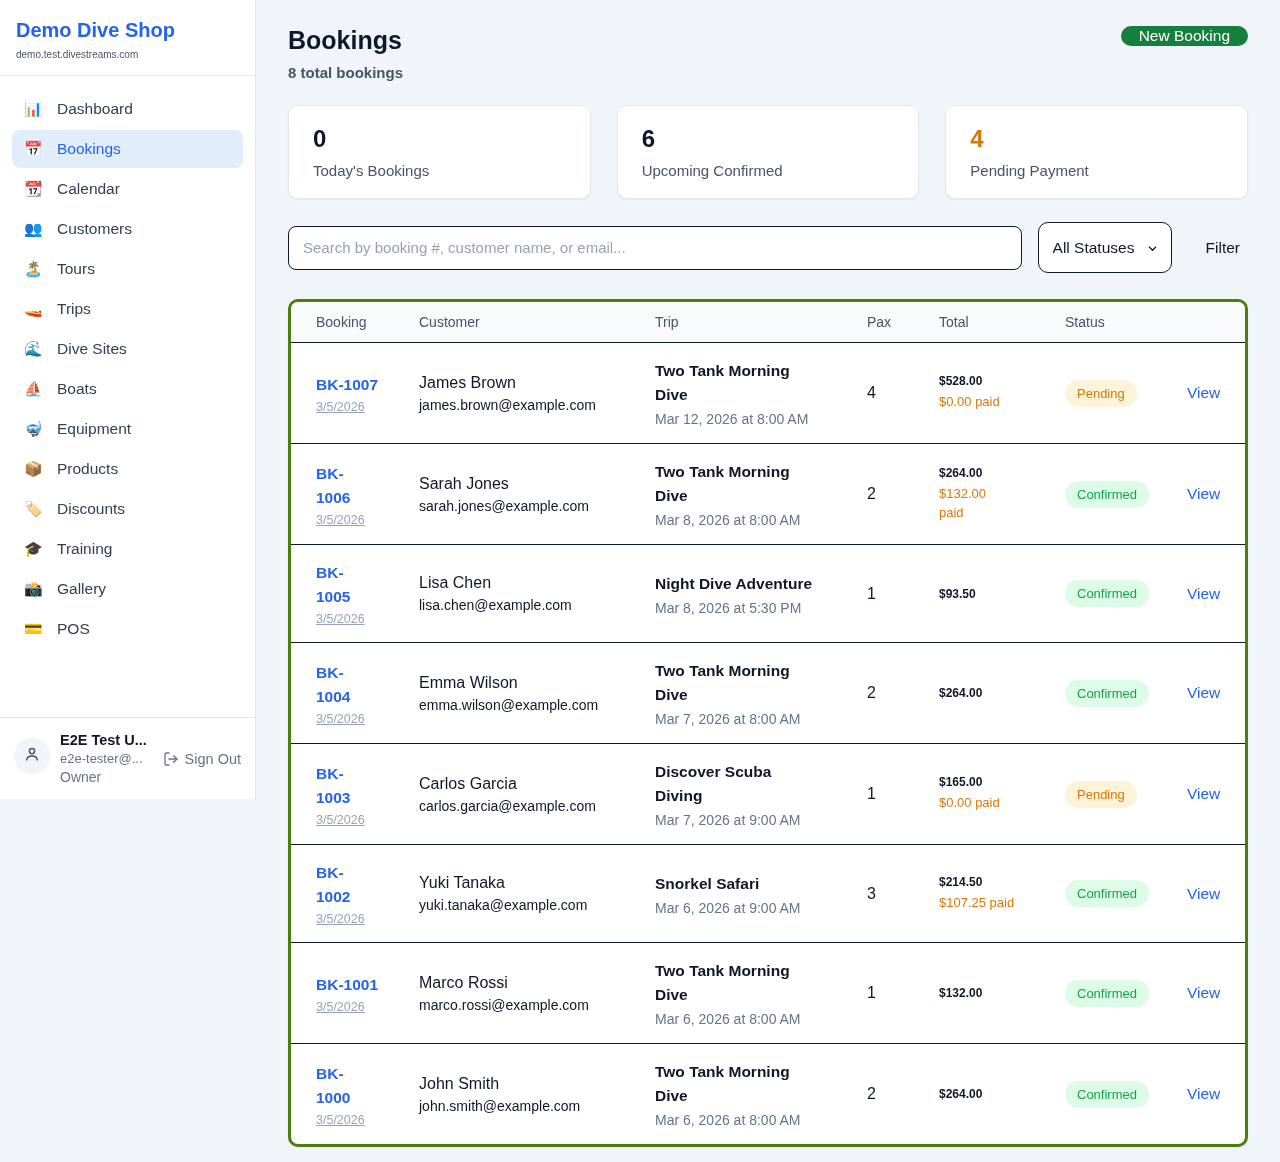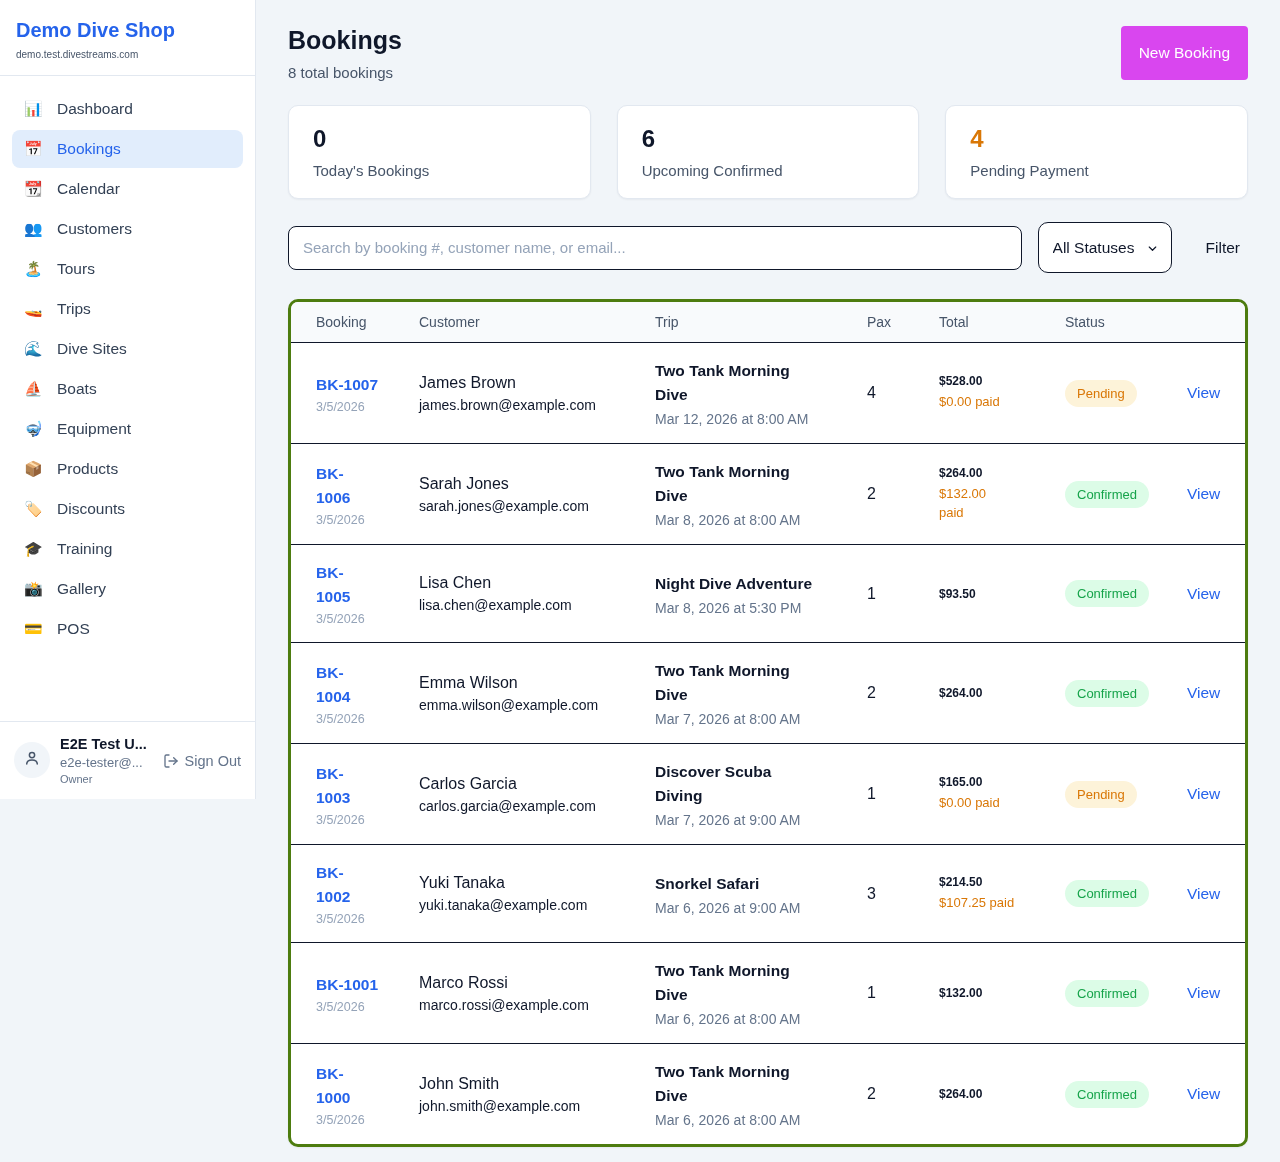--- a/index.html
+++ b/index.html
@@ -34,35 +34,35 @@
     display: flex; align-items: center; gap: 10px;
   }
   .avatar {
     width: 36px; height: 36px; border-radius: 50%; background: #f1f5f9;
     display: flex; align-items: center; justify-content: center; flex: none;
     align-self: flex-start; margin-top: 6px;
   }
   .user-info { flex: 1; min-width: 0; }
   .user-name { font-size: 14.5px; font-weight: bold; color: #0f172a; margin-bottom: 3px; white-space: nowrap; }
   .user-email { font-size: 13px; color: #64748b; margin-bottom: 3px; white-space: nowrap; }
-  .user-role { font-size: 11px; color: #64748b; }
+  .user-role { font-size: 14px; color: #64748b; }
   .signout-btn {
     display: flex; align-items: center; gap: 6px;
     background: none; border: none; color: #64748b; font-size: 14.5px;
     font-family: inherit; cursor: pointer; flex: none; padding: 0;
   }
 
   
   .main { flex: 1; padding: 26px 32px 0; min-width: 0; }
   .main-header { display: flex; justify-content: space-between; align-items: flex-start; margin-bottom: 24px; }
   .page-title { font-size: 25px; font-weight: bold; margin-bottom: 9px; }
-  .page-subtitle { font-size: 15px; color: #475569; }
+  .page-subtitle { font-size: 15px; color: #475569; font-weight: bold; }
   .btn-primary {
-    background: #d946ef; color: #ffffff; border: none; border-radius: 4px;
-    padding: 18px 18px; font-size: 15.5px; font-family: inherit; cursor: pointer;
+    background: #15803d; color: #ffffff; border: none; border-radius: 12px;
+    padding: 1px 18px; font-size: 15.5px; font-family: inherit; cursor: pointer;
   }
 
   .stats { display: flex; gap: 26px; margin-bottom: 23px; }
   .stat-card {
     flex: 1; background: #ffffff; border: 1px solid #e2e8f0; border-radius: 10px;
     padding: 19px 24px; box-shadow: 0 1px 2px rgba(15,23,42,.05);
   }
   .stat-value { font-size: 24px; font-weight: bold; color: #0f172a; }
   .stat-value.accent { color: #d97706; }
   .stat-label { font-size: 15px; color: #475569; margin-top: 9px; }
@@ -96,21 +96,21 @@
   col.c-pax { width: 72px; } col.c-total { width: 126px; } col.c-status { width: 122px; }
   thead th {
     background: #f8fafc; text-align: left; font-size: 14px; font-weight: 500;
     color: #475569; padding: 12px 16px; border-bottom: 1px solid #0f172a;
   }
   thead th:first-child, tbody td:first-child { padding-left: 25px; }
   tbody tr { border-bottom: 1px solid #0f172a; }
   tbody tr:last-child { border-bottom: none; }
   tbody td { padding: 16px; vertical-align: middle; }
   .bk-id { color: #2563eb; font-weight: bold; font-size: 15.5px; text-decoration: none; display: inline-block; line-height: 1.55; }
-  .bk-date { font-size: 12.5px; color: #94a3b8; margin-top: 3px; }
+  .bk-date { font-size: 12.5px; color: #94a3b8; margin-top: 3px; text-decoration: underline; }
   .cust-name { font-size: 16px; font-weight: 500; color: #0f172a; margin-bottom: 5px; }
   .cust-email { font-size: 14px; color: #0f172a; }
   .trip-name { font-size: 15.5px; font-weight: bold; color: #0f172a; max-width: 160px; line-height: 1.55; margin-bottom: 4px; }
   .trip-date { font-size: 14px; color: #64748b; }
   .pax-val { font-size: 16px; color: #0f172a; }
   .total-amt { font-size: 12px; font-weight: bold; color: #0f172a; }
   .total-paid { font-size: 13px; color: #d97706; margin-top: 5px; line-height: 1.45; }
   .badge { display: inline-block; border-radius: 999px; padding: 6px 12px; font-size: 13px; white-space: nowrap; }
   .badge.pending { background: #fdf3d9; color: #d97706; }
   .badge.confirmed { background: #dcfce7; color: #16a34a; }

